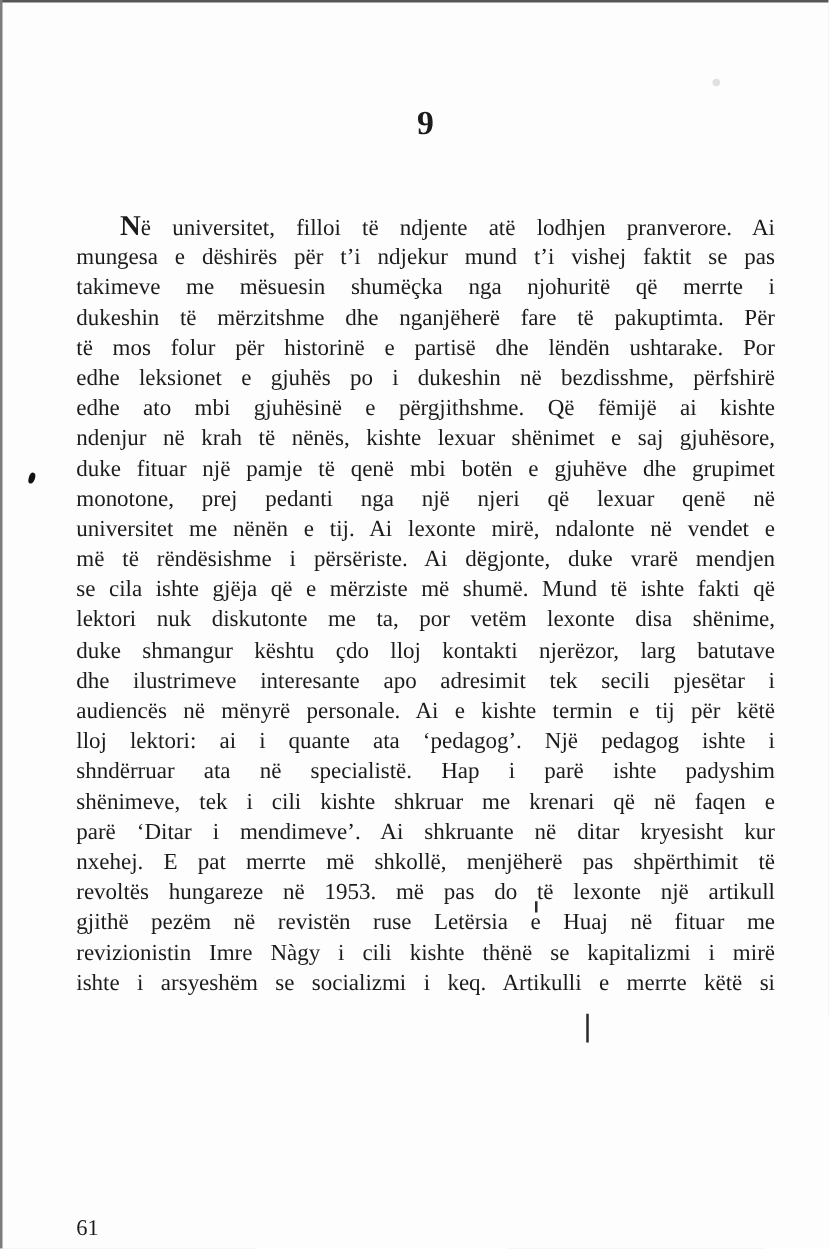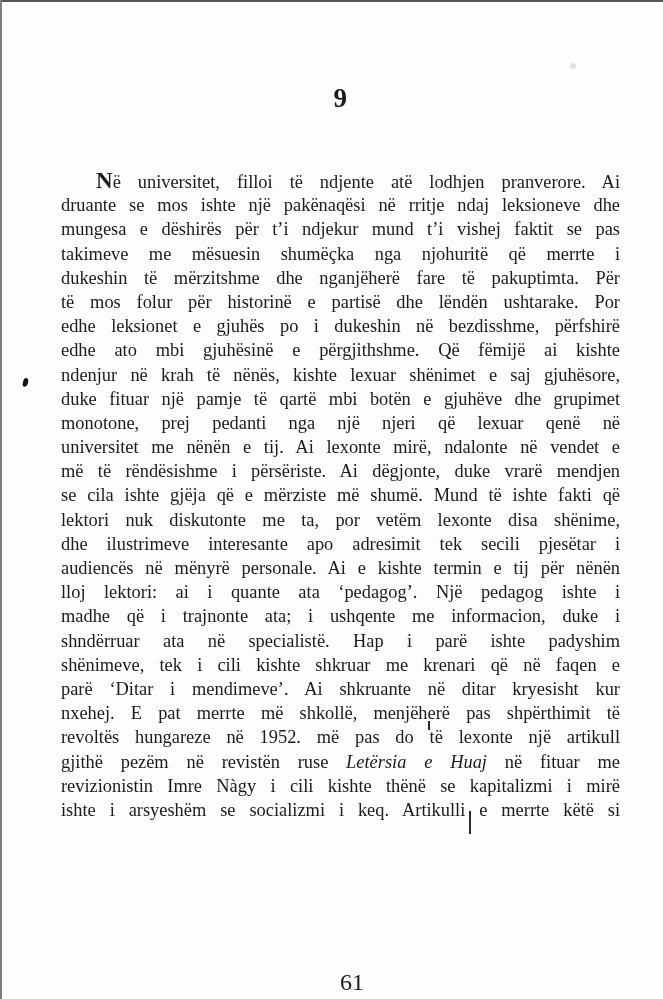--- a/index.html
+++ b/index.html
@@ -56,29 +56,28 @@
     white-space: normal;
   }
   .textline:first-child {
     text-indent: 35px;
   }
   .lead-cap {
     font-size: 23px;
     font-weight: 700;
   }
   .italic {
-    font-style: italic;
   }
   .page-number {
     position: absolute;
     top: 971px;
     left: 61px;
     width: 582px;
-    text-align: center;
-    font-size: 24px;
+    text-align: left;
+    font-size: 18px;
     line-height: 22px;
   }
   .ink-speck {
     position: absolute;
     left: 23px;
     top: 378px;
     width: 5px;
     height: 9px;
     background: #121212;
     border-radius: 55% 45% 60% 40%;
@@ -119,43 +118,42 @@
   <div class="scan-edge-left"></div>
 
   <div class="faint-smudge"></div>
 
   <div class="chapter-number">9</div>
 
   <div class="ink-speck"></div>
 
   <div class="body-text">
       <div class="textline"><span class="lead-cap">N</span><span>ë universitet, filloi të ndjente atë lodhjen pranverore. Ai</span></div>
-      <div class="textline"><span>druante se mos ishte një pakënaqësi në rritje ndaj leksioneve dhe</span></div>
       <div class="textline"><span>mungesa e dëshirës për t’i ndjekur mund t’i vishej faktit se pas</span></div>
       <div class="textline"><span>takimeve me mësuesin shumëçka nga njohuritë që merrte i</span></div>
       <div class="textline"><span>dukeshin të mërzitshme dhe nganjëherë fare të pakuptimta. Për</span></div>
       <div class="textline"><span>të mos folur për historinë e partisë dhe lëndën ushtarake. Por</span></div>
       <div class="textline"><span>edhe leksionet e gjuhës po i dukeshin në bezdisshme, përfshirë</span></div>
       <div class="textline"><span>edhe ato mbi gjuhësinë e përgjithshme. Që fëmijë ai kishte</span></div>
       <div class="textline"><span>ndenjur në krah të nënës, kishte lexuar shënimet e saj gjuhësore,</span></div>
-      <div class="textline"><span>duke fituar një pamje të qartë mbi botën e gjuhëve dhe grupimet</span></div>
+      <div class="textline"><span>duke fituar një pamje të qenë mbi botën e gjuhëve dhe grupimet</span></div>
       <div class="textline"><span>monotone, prej pedanti nga një njeri që lexuar qenë në</span></div>
       <div class="textline"><span>universitet me nënën e tij. Ai lexonte mirë, ndalonte në vendet e</span></div>
       <div class="textline"><span>më të rëndësishme i përsëriste. Ai dëgjonte, duke vrarë mendjen</span></div>
       <div class="textline"><span>se cila ishte gjëja që e mërziste më shumë. Mund të ishte fakti që</span></div>
       <div class="textline"><span>lektori nuk diskutonte me ta, por vetëm lexonte disa shënime,</span></div>
+      <div class="textline"><span>duke shmangur kështu çdo lloj kontakti njerëzor, larg batutave</span></div>
       <div class="textline"><span>dhe ilustrimeve interesante apo adresimit tek secili pjesëtar i</span></div>
-      <div class="textline"><span>audiencës në mënyrë personale. Ai e kishte termin e tij për nënën</span></div>
+      <div class="textline"><span>audiencës në mënyrë personale. Ai e kishte termin e tij për këtë</span></div>
       <div class="textline"><span>lloj lektori: ai i quante ata ‘pedagog’. Një pedagog ishte i</span></div>
-      <div class="textline"><span>madhe që i trajnonte ata; i ushqente me informacion, duke i</span></div>
       <div class="textline"><span>shndërruar ata në specialistë. Hap i parë ishte padyshim</span></div>
       <div class="textline"><span>shënimeve, tek i cili kishte shkruar me krenari që në faqen e</span></div>
       <div class="textline"><span>parë ‘Ditar i mendimeve’. Ai shkruante në ditar kryesisht kur</span></div>
       <div class="textline"><span>nxehej. E pat merrte më shkollë, menjëherë pas shpërthimit të</span></div>
-      <div class="textline"><span>revoltës hungareze në 1952. më pas do të lexonte një artikull</span></div>
+      <div class="textline"><span>revoltës hungareze në 1953. më pas do të lexonte një artikull</span></div>
       <div class="textline"><span>gjithë pezëm në revistën ruse </span><span class="italic">Letërsia e Huaj</span><span> në fituar me</span></div>
       <div class="textline"><span>revizionistin Imre Nàgy i cili kishte thënë se kapitalizmi i mirë</span></div>
       <div class="textline"><span>ishte i arsyeshëm se socializmi i keq. Artikulli e merrte këtë si</span></div>
     </div>
 
   <div class="stray-tick"></div>
   <div class="stray-stroke"></div>
 
   <div class="page-number">61</div>
 </div>

